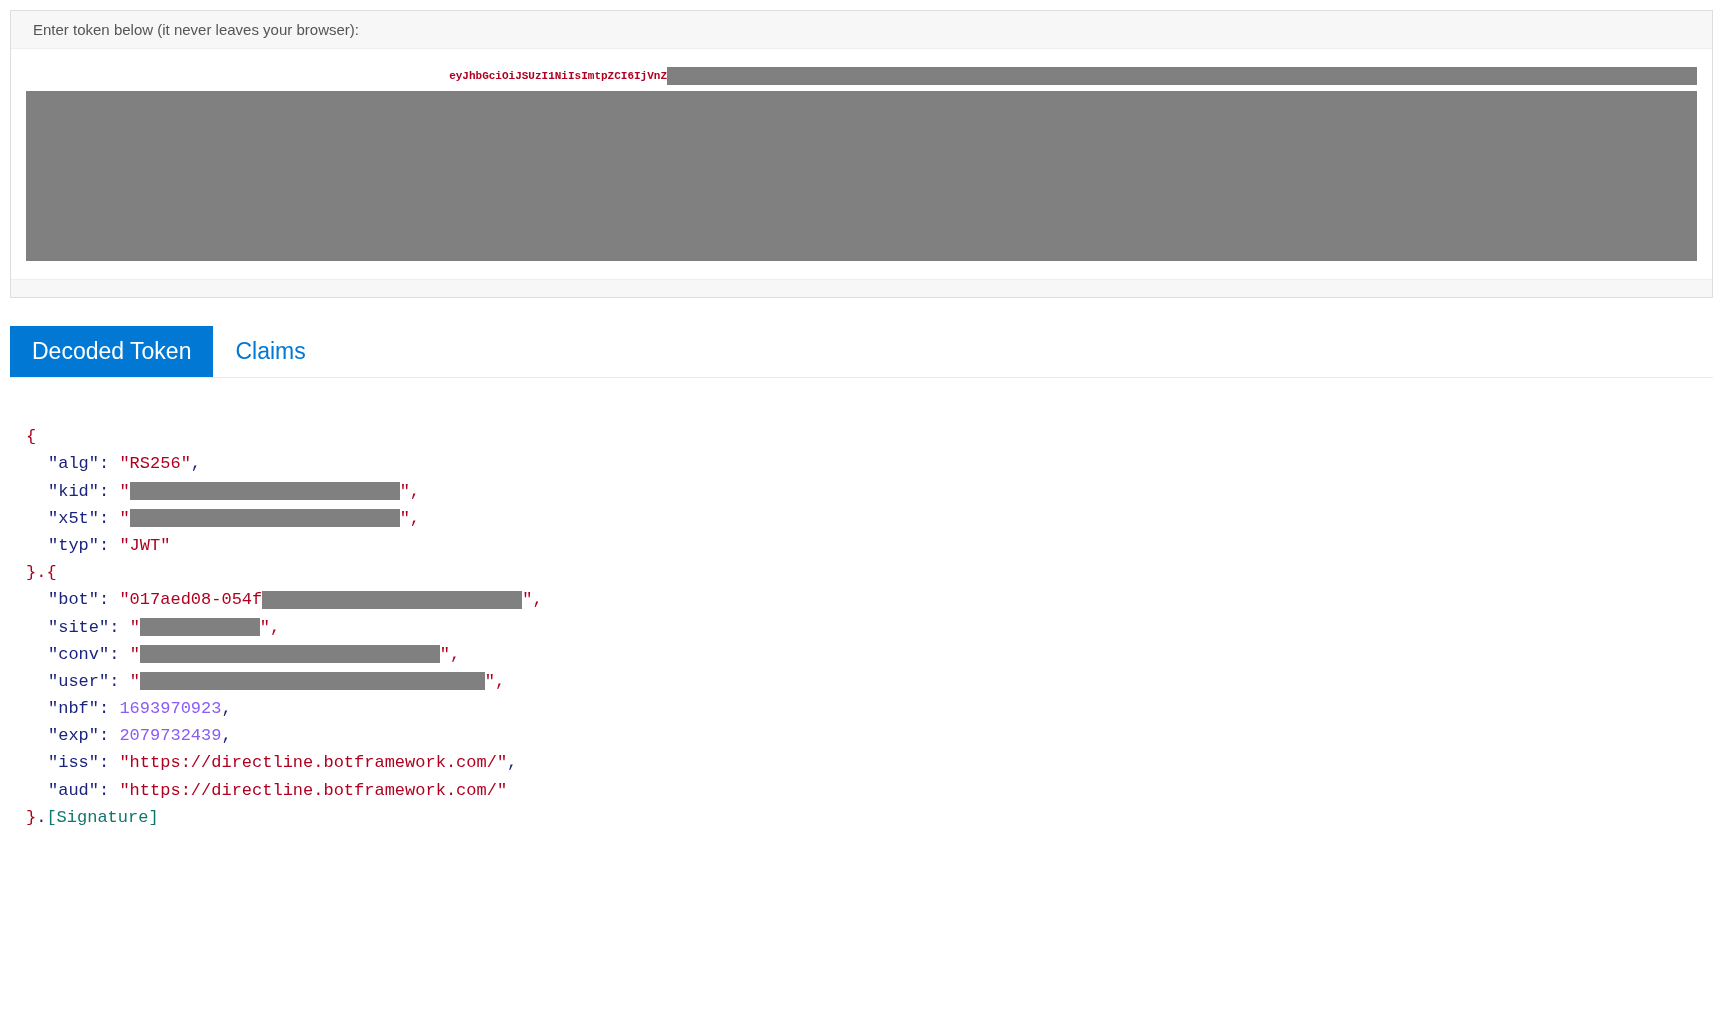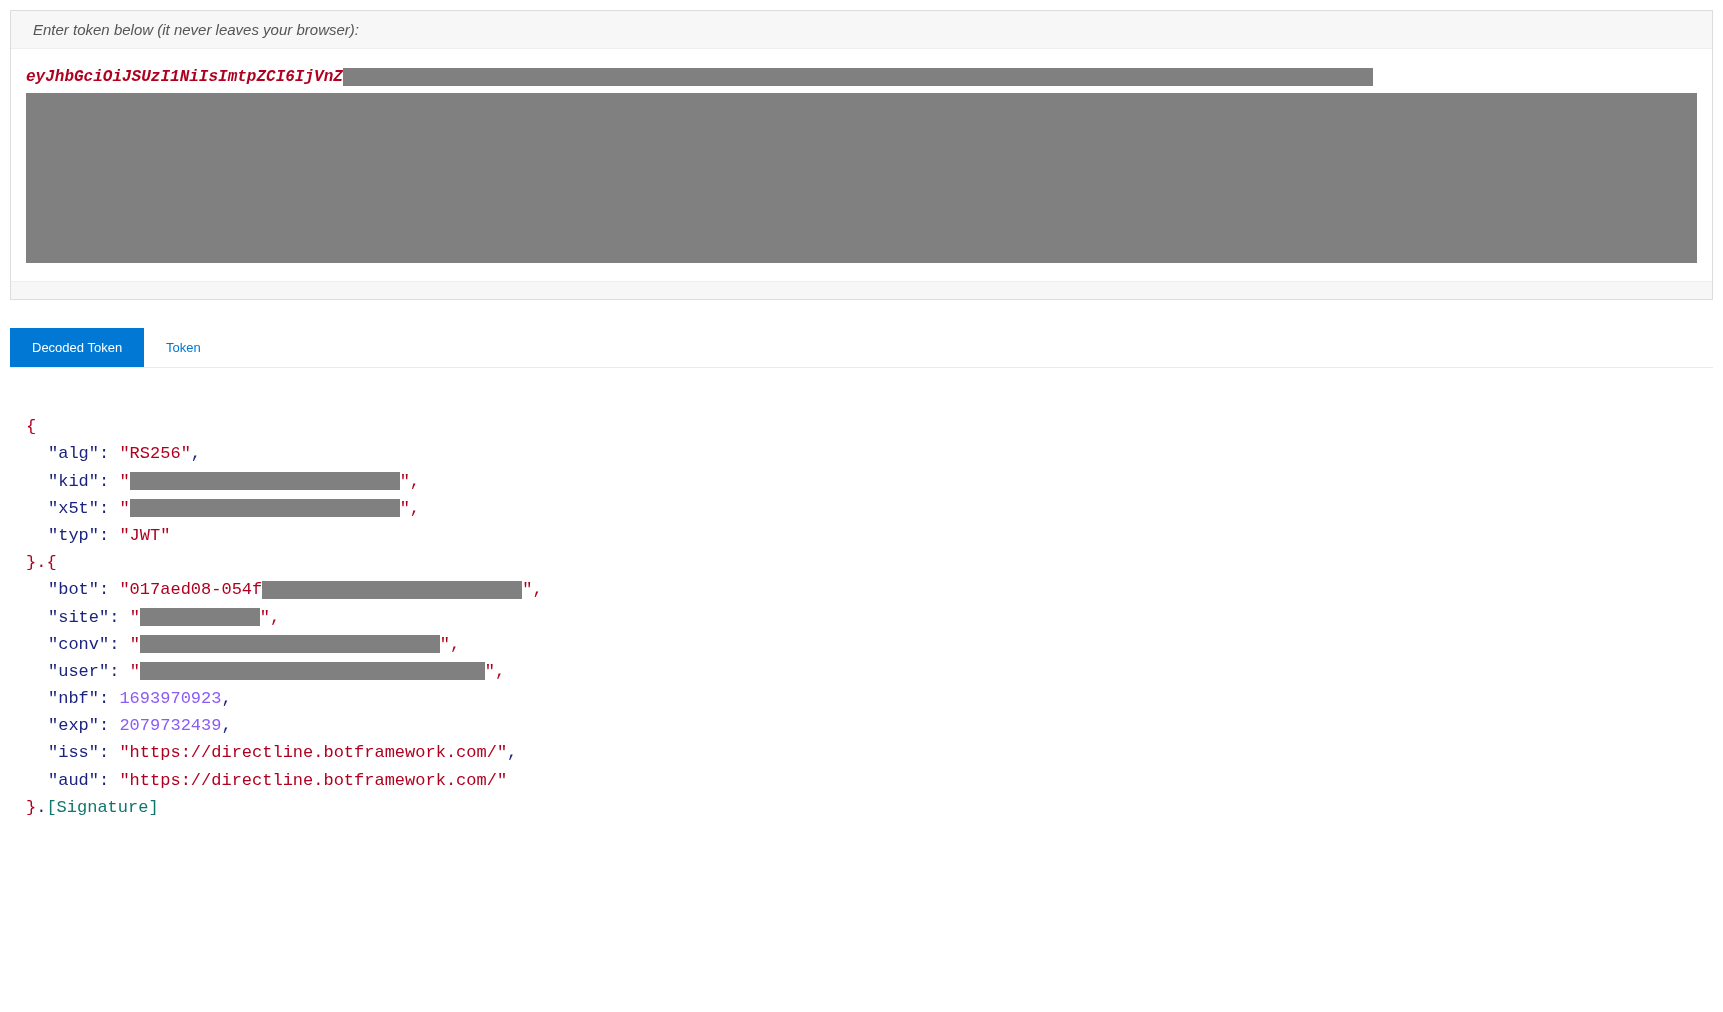--- a/index.html
+++ b/index.html
@@ -10,34 +10,34 @@
   body {
     font-family: "Segoe UI", Tahoma, Geneva, sans-serif;
     background: #ffffff;
     padding: 10px;
     font-size: 15px;
     color: #333;
   }
   .input-panel {
     border: 1px solid #ddd;
     background: #fff;
-    font-style: italic;
   }
   .input-header {
     background: #f7f7f7;
     padding: 10px 22px;
     color: #555;
     border-bottom: 1px solid #eee;
     font-size: 15px;
   }
   .token-area {
     padding: 18px 15px 18px 15px;
     font-family: Consolas, "Courier New", monospace;
-    font-size: 16px;
+    font-size: 11px;
     line-height: 1.25;
+    text-align: right;
   }
   .token-visible {
     color: #b00020;
     font-weight: 600;
   }
   .redact-inline {
     display: inline-block;
     background: #808080;
     height: 18px;
     vertical-align: middle;
@@ -56,21 +56,21 @@
   }
 
   .tabs-row {
     display: flex;
     gap: 0;
     margin-top: 28px;
     border-bottom: 1px solid #eaeaea;
   }
   .tab {
     padding: 12px 22px;
-    font-size: 13px;
+    font-size: 23px;
     cursor: pointer;
     color: #0078d4;
   }
   .tab.active {
     background: #0078d4;
     color: #fff;
   }
 
   .decoded {
     font-family: Consolas, "Courier New", monospace;
@@ -100,21 +100,21 @@
   <div class="input-header">Enter token below (it never leaves your browser):</div>
   <div class="token-area">
     <span class="token-visible">eyJhbGciOiJSUzI1NiIsImtpZCI6IjVnZ</span><span class="redact-inline"></span>
     <div class="redact-block"></div>
   </div>
   <div class="input-footer"></div>
 </div>
 
 <div class="tabs-row">
   <div class="tab active">Decoded Token</div>
-  <div class="tab">Token</div>
+  <div class="tab">Claims</div>
 </div>
 
 <div class="decoded">
 <span class="brace">{</span>
 <span class="indent1"></span><span class="key">"alg"</span><span class="punct">: </span><span class="str">"RS256"</span><span class="punct">,</span>
 <span class="indent1"></span><span class="key">"kid"</span><span class="punct">: </span><span class="str">"</span><span class="red14"></span><span class="str">",</span>
 <span class="indent1"></span><span class="key">"x5t"</span><span class="punct">: </span><span class="str">"</span><span class="red14"></span><span class="str">",</span>
 <span class="indent1"></span><span class="key">"typ"</span><span class="punct">: </span><span class="str">"JWT"</span>
 <span class="brace">}.{</span>
 <span class="indent1"></span><span class="key">"bot"</span><span class="punct">: </span><span class="str">"017aed08-054f</span><span class="red15"></span><span class="str">",</span>

